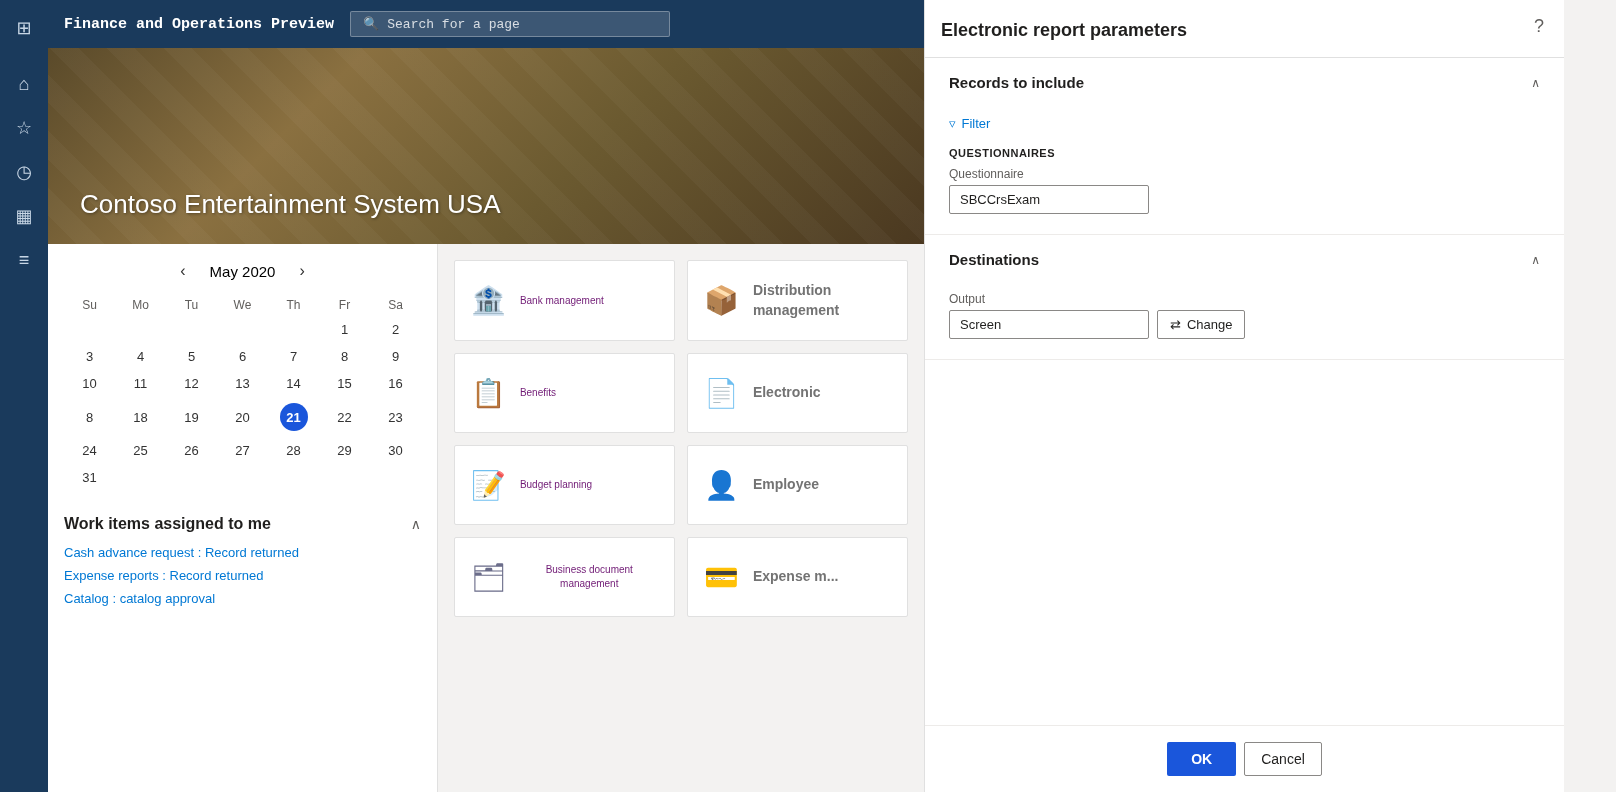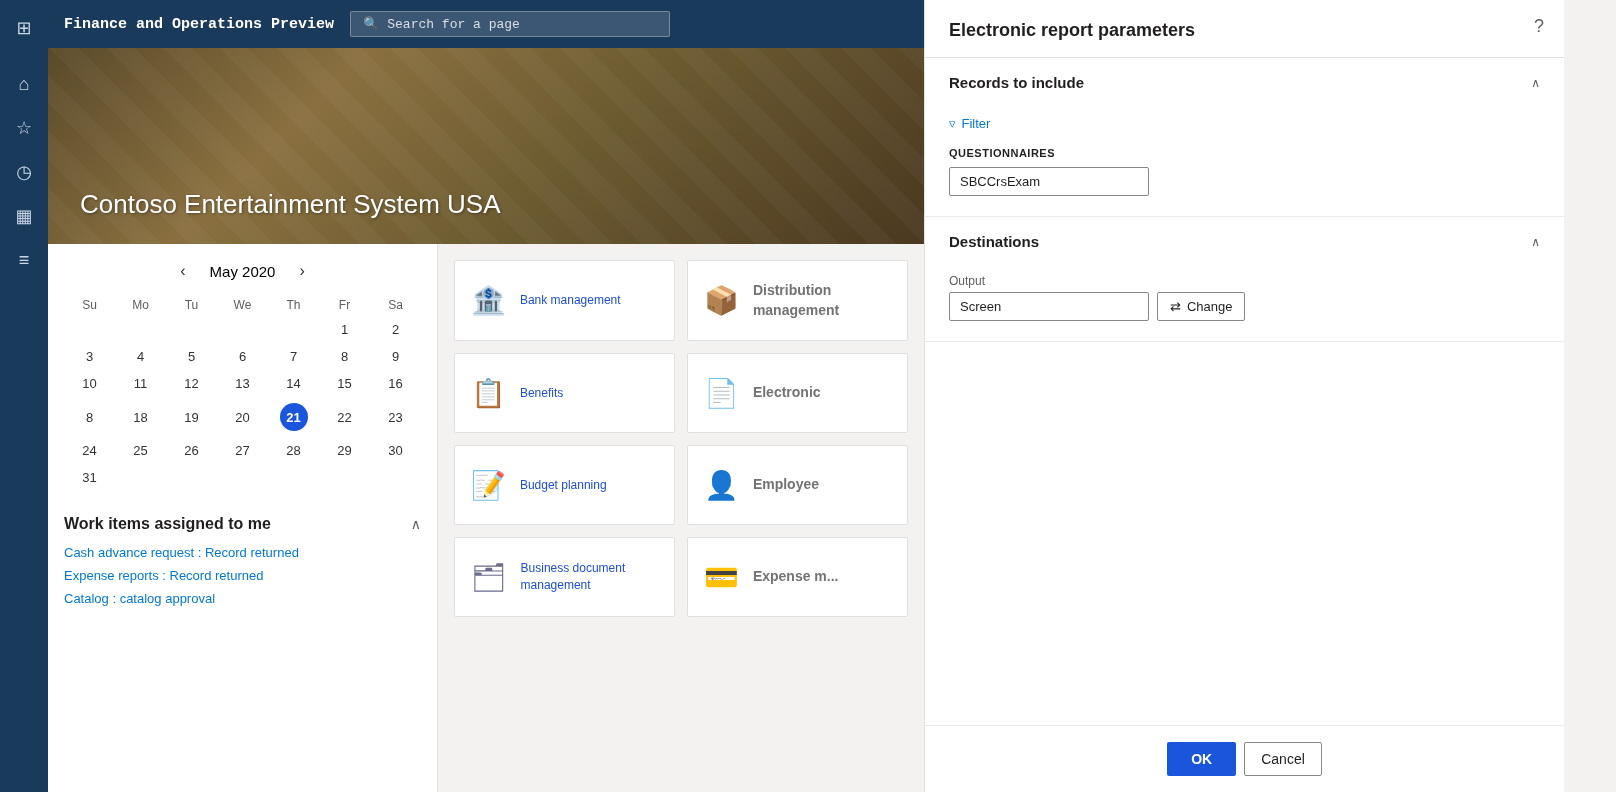--- a/index.html
+++ b/index.html
@@ -218,43 +218,44 @@
       gap: 14px;
       cursor: pointer;
       min-height: 80px;
     }
     .tile-icon {
       font-size: 28px;
       color: #6b6d8a;
       flex-shrink: 0;
     }
     .tile-label {
-      font-size: 12px;
-      color: #1d4ed8;
+      font-size: 10px;
+      color: #701a75;
       line-height: 1.4;
+      text-align: center;
     }
     .tile-label-truncated {
       font-size: 14px;
       color: #737373;
       line-height: 1.4;
       font-weight: bold;
     }
 
     
     .right-panel {
       width: 640px;
       flex-shrink: 0;
       background: white;
       border-left: 1px solid #e0e0e0;
       display: flex;
       flex-direction: column;
       position: relative;
     }
     .right-panel-header {
-      padding: 20px 24px 16px;
+      padding: 20px 16px 16px;
       border-bottom: 1px solid #e0e0e0;
       display: flex;
       align-items: center;
       justify-content: space-between;
     }
     .right-panel-title {
       font-size: 18px;
       font-weight: 600;
       color: #201f1e;
     }
@@ -555,20 +556,21 @@
       <div class="section-header">
         <span class="section-title">Records to include</span>
         <span class="section-chevron">∧</span>
       </div>
       <div class="section-body">
         <div class="filter-link">
           <span>▿</span>
           <span>Filter</span>
         </div>
         <div class="field-label-upper">QUESTIONNAIRES</div>
+        <div class="field-label">Questionnaire</div>
         <input class="field-input" type="text" value="SBCCrsExam" style="">
       </div>
     </div>
 
     <div class="section">
       <div class="section-header">
         <span class="section-title">Destinations</span>
         <span class="section-chevron">∧</span>
       </div>
       <div class="section-body">

